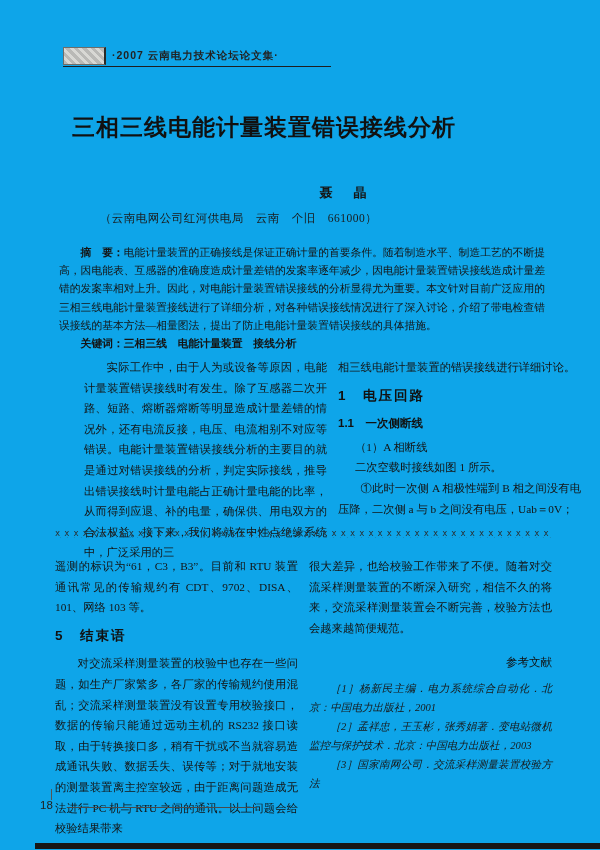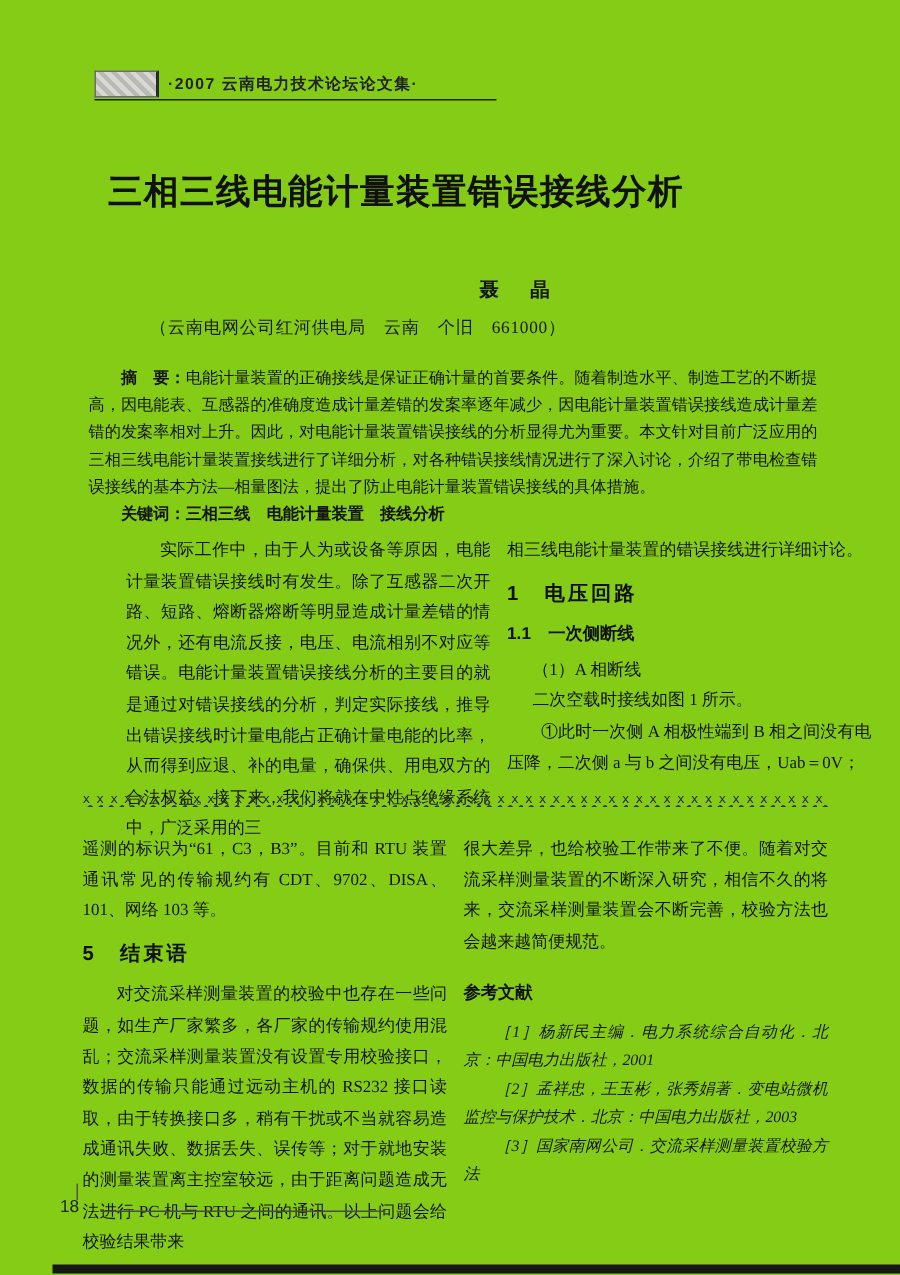--- a/index.html
+++ b/index.html
@@ -4,21 +4,21 @@
 <style>
   html,body{margin:0;padding:0;}
   body{
     width:600px;height:850px;
     background:#ffffff;
     font-family:"Liberation Serif","DejaVu Serif",serif;
     color:#1c1c1c;
     position:relative;
     overflow:hidden;
   }
-  .page{position:absolute;inset:0;background:#84cc16;}
+  .page{position:absolute;inset:0;background:#0ea5e9;}
 
   
   .hdr-logo{
     position:absolute;left:63px;top:47px;width:40px;height:16px;
     background:repeating-linear-gradient(45deg,#b9b9b6 0 3px,#d8d8d4 3px 6px);
     border:1px solid #6d6d6a;border-right:2px solid #2a2a28;
   }
   .hdr-title{
     position:absolute;left:112px;top:49px;
     font-size:10.5px;letter-spacing:1px;color:#222;
@@ -75,21 +75,21 @@
   .separator{
     position:absolute;left:55px;top:528px;width:497px;
     font-family:"DejaVu Sans Mono",monospace;
     font-size:8.5px;letter-spacing:4.1px;color:#2b2b2b;
     text-decoration:underline wavy 1px #2b2b2b;
     white-space:nowrap;overflow:hidden;
   }
 
   
   .ref-heading{
-    text-align:left;font-weight:bold;font-size:11.5px;color:#111;
+    text-align:right;font-weight:normal;font-size:11.5px;color:#111;
     margin:14px 0 6px 0 !important;text-indent:0;
   }
   .ref{
     font-style:italic;font-size:10.6px;line-height:19px;text-indent:2em;color:#181818;
   }
 
   
   .footer-tick{position:absolute;left:51px;top:789px;width:1px;height:11px;background:#555;}
   .page-number{
     position:absolute;left:40px;top:799px;font-size:11.5px;color:#222;

